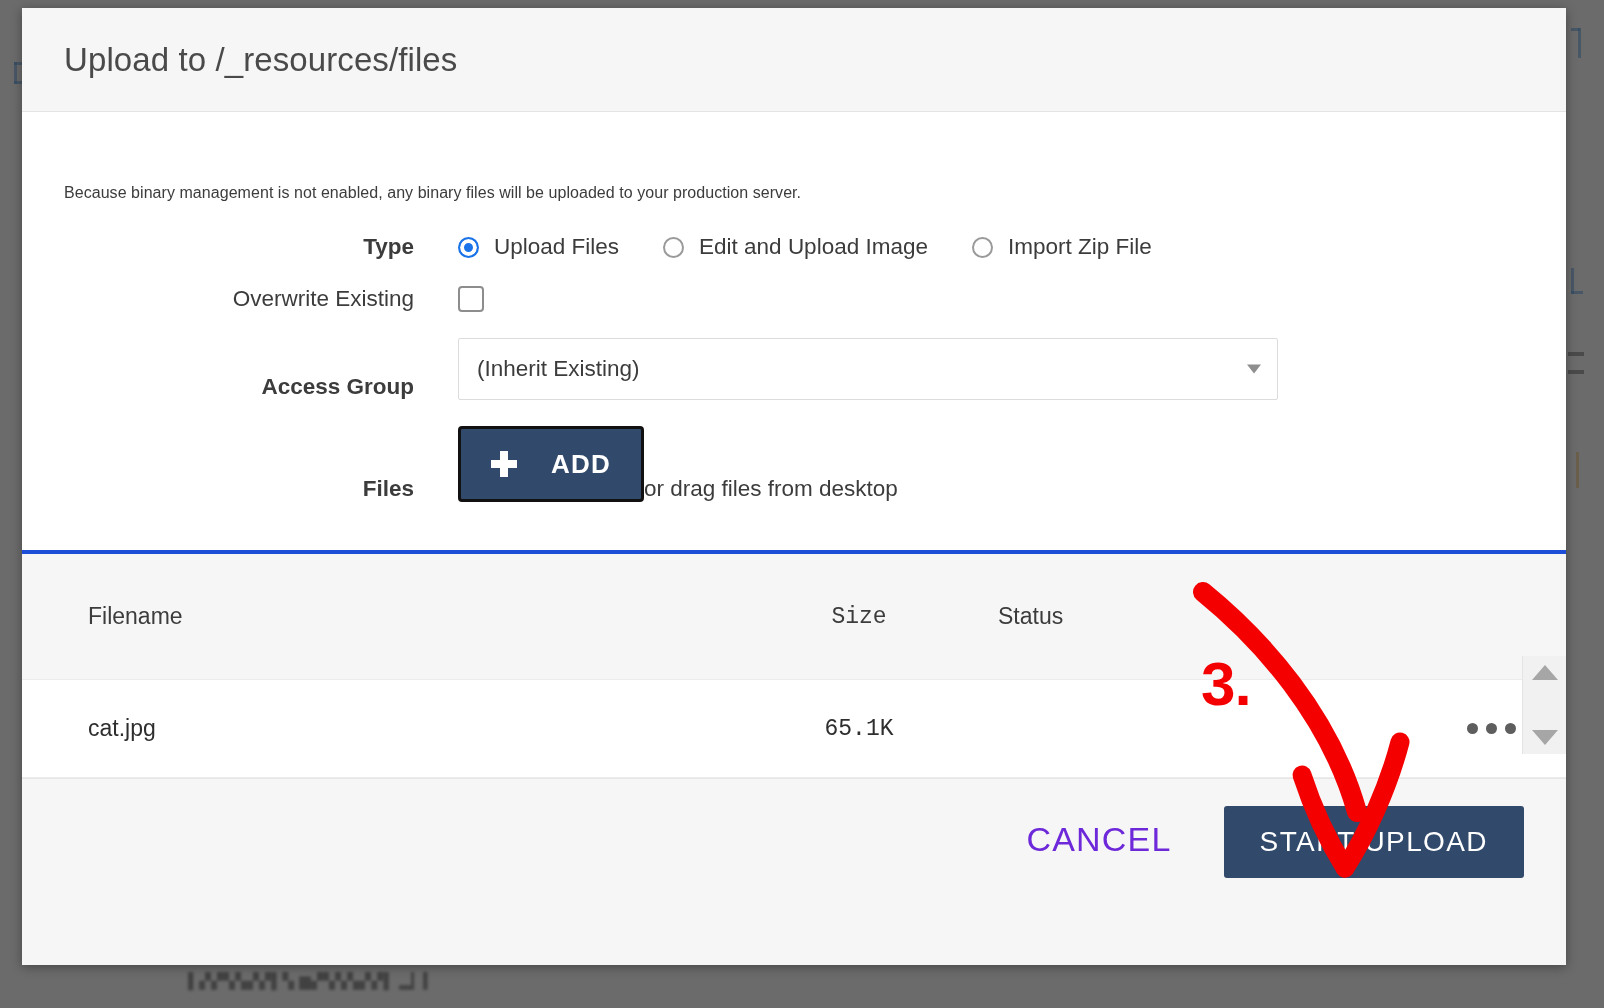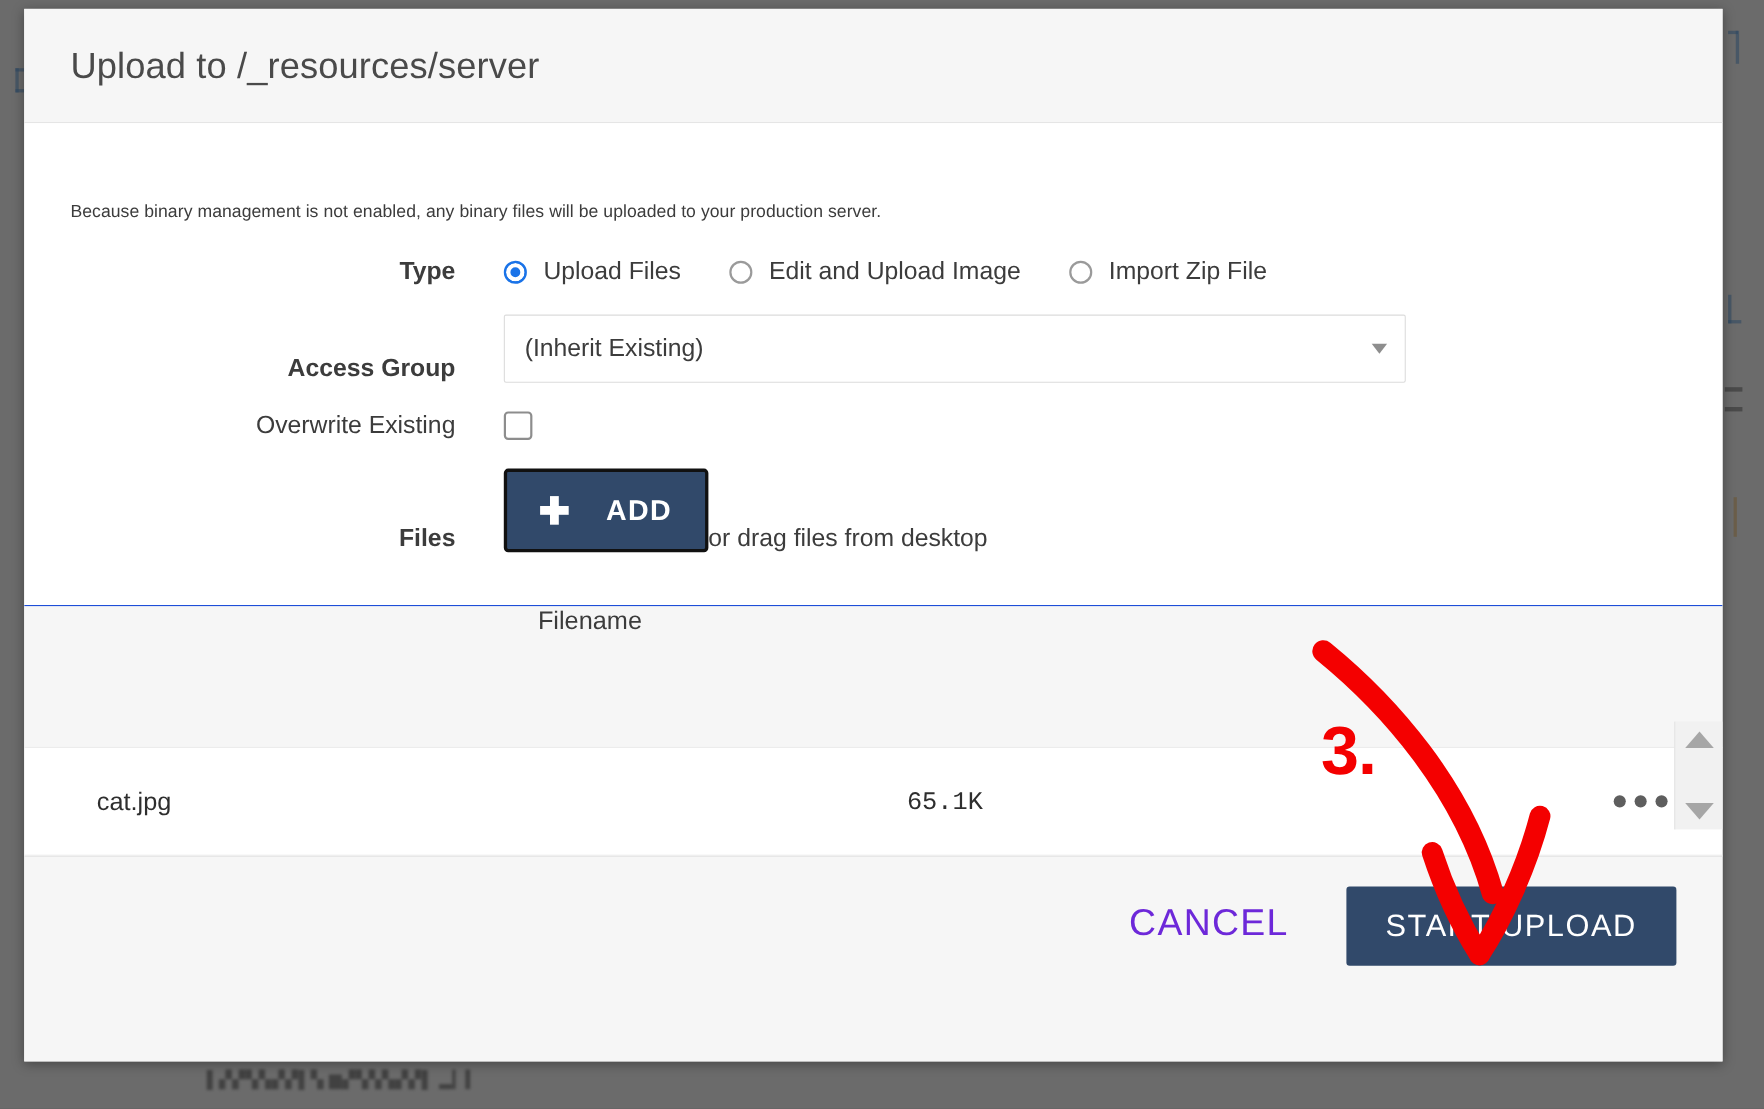--- a/index.html
+++ b/index.html
@@ -202,26 +202,25 @@
     font-size: 22.5px;
     color: #3c3c3c;
   }
   .files-row { margin-top: 26px; margin-bottom: 48px; }
 
   
   .file-table { position: relative; }
   .fl-head {
     height: 130px;
     background: #f6f6f6;
-    border-top: 1px solid #1d4ed8;
+    border-top: 4px solid #1d4ed8;
     border-bottom: 1px solid #ececec;
     display: flex;
     align-items: center;
     box-sizing: border-box;
-    flex-direction: column;
   }
   .fl-row {
     height: 98px;
     background: #ffffff;
     border-bottom: 1px solid #ececec;
     display: flex;
     align-items: center;
     box-sizing: border-box;
   }
   .c-name   { width: 742px; flex: 0 0 742px; padding-left: 66px; box-sizing: border-box; }
@@ -339,21 +338,21 @@
   <div class="bg-artifact" style="left:1568px; top:370px; width:16px; height:4px; background:#2f2f2f;"></div>
   <div class="bg-artifact" style="left:1576px; top:452px; width:3px;  height:36px; background:#6b5330;"></div>
   <div class="bg-artifact" style="left:14px; top:62px; width:10px; height:3px;"></div>
   <div class="bg-artifact" style="left:14px; top:62px; width:3px;  height:22px;"></div>
   <div class="bg-artifact" style="left:14px; top:81px; width:10px; height:3px;"></div>
   <div class="bg-blurtext" style="left:188px; top:972px;">▌▞▞▚▚▞▞▌▚  ▆▞▚▚▚▞▞▌   ▂▎▍</div>
 
   <div id="dialog">
 
     <div class="dlg-header">
-      <div class="dlg-title">Upload to /_resources/server</div>
+      <div class="dlg-title">Upload to /_resources/files</div>
     </div>
 
     <div class="dlg-body">
 
       <div class="notice">Because binary management is not enabled, any binary files will be uploaded to your production server.</div>
 
       <div class="form-row">
         <div class="form-label bold">Type</div>
         <div class="radio-set">
           <label class="radio-opt">
@@ -365,30 +364,30 @@
             <span class="radio-text">Edit and Upload Image</span>
           </label>
           <label class="radio-opt">
             <span class="radio-dot"></span>
             <span class="radio-text">Import Zip File</span>
           </label>
         </div>
       </div>
 
       <div class="form-row">
+        <div class="form-label">Overwrite Existing</div>
+        <span class="checkbox"></span>
+      </div>
+
+      <div class="form-row">
         <div class="form-label bold">Access Group</div>
         <div class="select-box">
           <span class="select-value">(Inherit Existing)</span>
           <span class="select-caret"></span>
         </div>
-      </div>
-
-      <div class="form-row">
-        <div class="form-label">Overwrite Existing</div>
-        <span class="checkbox"></span>
       </div>
 
       <div class="form-row files-row">
         <div class="form-label bold">Files</div>
         <button class="add-btn">
           <span class="plus-icon"></span>
           <span>ADD</span>
         </button>
         <span class="drag-hint">or drag files from desktop</span>
       </div>

